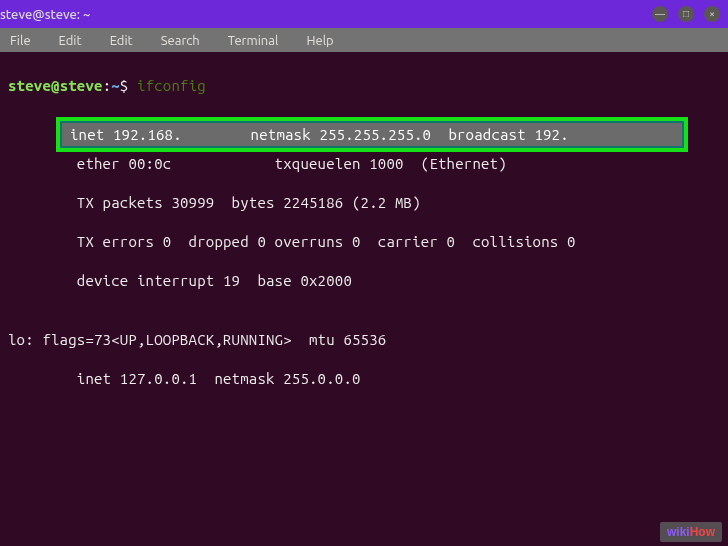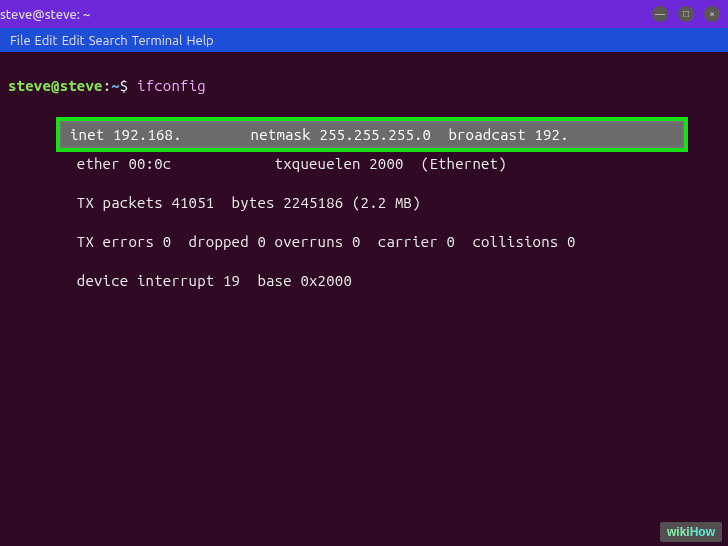--- a/index.html
+++ b/index.html
@@ -36,49 +36,49 @@
       border-radius: 50%;
       background: #5a5653;
       display: flex;
       align-items: center;
       justify-content: center;
       color: #c9c5c1;
       font-size: 10px;
       line-height: 1;
     }
     .menubar {
-      background: #1d4ed8;
+      background: #737373;
       height: 24px;
       display: flex;
       align-items: center;
-      gap: 4px;
+      gap: 28px;
       padding: 0 10px;
       color: #e4e0db;
       font-family: "Ubuntu", sans-serif;
       font-size: 13px;
     }
     .menu-item { cursor: pointer; }
     .terminal {
       padding: 4px 8px 0 8px;
       color: #eeeeec;
       line-height: 1.3;
       white-space: pre;
       font-family: "Ubuntu Mono", "DejaVu Sans Mono", monospace;
       letter-spacing: 0.2px;
     }
     .user { color: #87e356; font-weight: bold; }
     .host { color: #87e356; font-weight: bold; }
     .colon { color: #eeeeec; }
     .path { color: #6aa7d6; font-weight: bold; }
     .prompt-sym { color: #eeeeec; }
-    .cmd { color: #f0abfc; }
+    .cmd { color: #4d7c0f; }
     .line { display: block; }
     .highlight-wrap {
       border: 4px solid #18e018;
-      background: #737373;
+      background: #0f766e;
       display: inline-block;
       margin-top: 2px;
       margin-bottom: 2px;
       margin-left: 48px;
       padding: 2px;
     }
     .highlight-inner {
       background: #6b6b6b;
       color: #fff;
       padding: 2px 8px;
@@ -90,22 +90,22 @@
       right: 6px;
       bottom: 4px;
       background: rgba(90,90,90,0.85);
       color: #d8d8d8;
       font-family: Arial, sans-serif;
       font-size: 12px;
       font-weight: bold;
       padding: 3px 7px;
       border-radius: 2px;
     }
-    .watermark .wiki { color: #86efac; }
-    .watermark .how { color: #5eead4; }
+    .watermark .wiki { color: #8b5cf6; }
+    .watermark .how { color: #ef4444; }
   </style>
 </head>
 <body>
 
 <div class="titlebar">
   <span>steve@steve: ~</span>
   <div class="window-controls">
     <div class="wbtn">
         <span>—</span>
       </div>
@@ -123,25 +123,27 @@
   <span class="menu-item">Edit</span>
   <span class="menu-item">Edit</span>
   <span class="menu-item">Search</span>
   <span class="menu-item">Terminal</span>
   <span class="menu-item">Help</span>
 </div>
 
 <div class="terminal">
 <span class="line"><span class="user">steve</span><span class="user">@</span><span class="host">steve</span><span class="colon">:</span><span class="path">~</span><span class="prompt-sym">$ </span><span class="cmd">ifconfig</span></span>
 <div class="highlight-wrap"><div class="highlight-inner">inet 192.168.        netmask 255.255.255.0  broadcast 192.</div></div>
-<span class="line">        ether 00:0c            txqueuelen 2000  (Ethernet)</span>
-<span class="line">        TX packets 41051  bytes 2245186 (2.2 MB)</span>
+<span class="line">        ether 00:0c            txqueuelen 1000  (Ethernet)</span>
+<span class="line">        TX packets 30999  bytes 2245186 (2.2 MB)</span>
 <span class="line">        TX errors 0  dropped 0 overruns 0  carrier 0  collisions 0</span>
 <span class="line">        device interrupt 19  base 0x2000</span>
 <span class="line"></span>
+<span class="line">lo: flags=73&lt;UP,LOOPBACK,RUNNING&gt;  mtu 65536</span>
+<span class="line">        inet 127.0.0.1  netmask 255.0.0.0</span>
 
 
 
 
 
 <span class="line"></span>
 
 </div>
 
 <div class="watermark">

